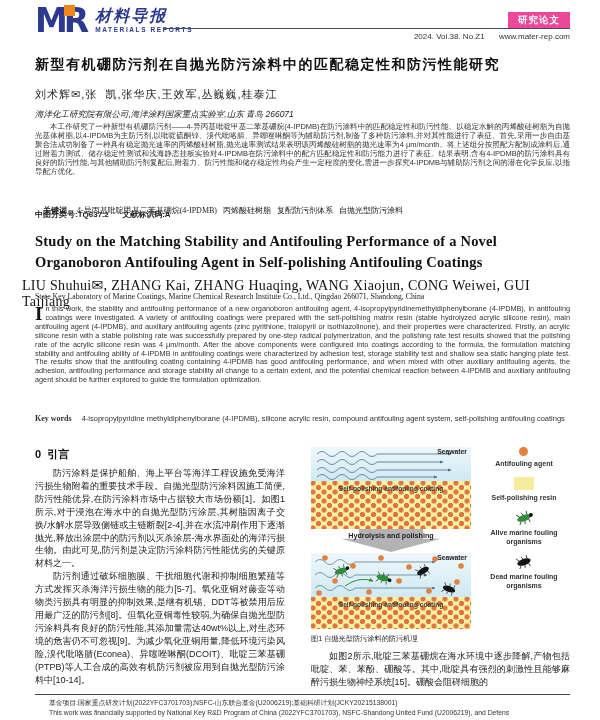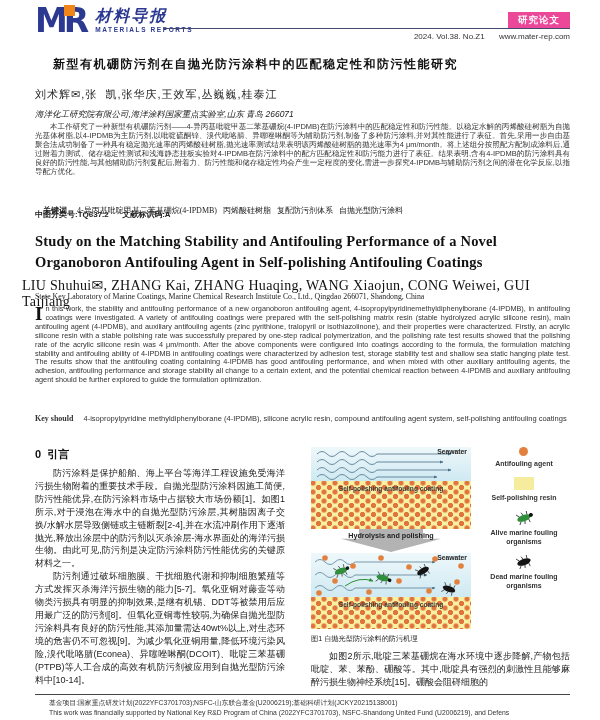--- a/index.html
+++ b/index.html
@@ -19,21 +19,21 @@
   .name-cn { font-family:"DejaVu Serif", serif; font-style:italic; font-weight:700;
              font-size:16px; color:#2b3990; letter-spacing:2px; line-height:18px; }
   .name-en { font-size:6.5px; font-weight:700; color:#2b3990; letter-spacing:1.6px; margin-top:1px; }
   .badge { position:absolute; top:12px; right:0; background:#ec4899; color:#fff;
            font-size:9.5px; font-weight:700; padding:2px 10px; letter-spacing:1px; }
   .hdr-rule { position:absolute; top:28px; left:128px; right:0; border-bottom:1.4px solid #44496e; }
   .issue-line { position:absolute; top:32px; right:0; font-size:8px; color:#333; }
   .issue-line .gap { margin-left:12px; }
   
   .title-cn { position:absolute; top:56px; left:35px; width:535px;
-              font-size:12px; font-weight:700; color:#111; letter-spacing:1.5px;margin-left:18px; }
+              font-size:14px; font-weight:700; color:#111; letter-spacing:1.5px; }
   .authors-cn { position:absolute; top:87px; left:35px; width:535px;
                 font-size:11px; color:#222; letter-spacing:1px; white-space:pre-wrap; }
   .affil-cn { position:absolute; top:109px; left:35px; width:535px; font-size:8.5px; color:#222;font-style:italic; }
   .abstract-cn { position:absolute; top:122px; left:35px; width:535px;
                  font-size:7.5px; line-height:9px; text-align:justify; text-indent:2em; color:#333; }
   .kw-cn { position:absolute; top:196px; left:35px; width:535px; font-size:8px; color:#222; white-space:pre-wrap;font-family:Liberation Serif, serif; }
   .kw-cn .lbl { font-weight:700; margin-right:10px; }
   .clc { position:absolute; top:209px; left:35px; width:535px; font-size:8px; font-weight:700;
          color:#222; white-space:pre-wrap; }
   .title-en { position:absolute; top:231px; left:35px; width:535px;
@@ -120,21 +120,21 @@
   </div>
   <div class="clc">中图分类号:TQ637.2      文献标识码:A</div>
 
   <div class="title-en">Study on the Matching Stability and Antifouling Performance of a Novel Organoboron Antifouling Agent in Self-polishing Antifouling Coatings</div>
   <div class="authors-en">LIU Shuhui✉, ZHANG Kai, ZHANG Huaqing, WANG Xiaojun, CONG Weiwei, GUI Taijiang</div>
   <div class="affil-en">State Key Laboratory of Marine Coatings, Marine Chemical Research Institute Co., Ltd., Qingdao 266071, Shandong, China</div>
   <div class="abstract-en">
     <span class="dropcap">I</span><span>n this work, the stability and antifouling performance of a new organoboron antifouling agent, 4-isopropylpyridinemethyldiphenylborane (4-IPDMB), in antifouling coatings were investigated. A variety of antifouling coatings were prepared with the self-polishing matrix resin (stable hydrolyzed acrylic silicone resin), main antifouling agent (4-IPDMB), and auxiliary antifouling agents (zinc pyrithione, tralopyril or isothiazolinone), and their properties were characterized. Firstly, an acrylic silicone resin with a stable polishing rate was successfully prepared by one-step radical polymerization, and the polishing rate test results showed that the polishing rate of the acrylic silicone resin was 4 μm/month. After the above components were configured into coatings according to the formula, the formulation matching stability and antifouling ability of 4-IPDMB in antifouling coatings were characterized by adhesion test, storage stability test and shallow sea static hanging plate test. The results show that the antifouling coating containing 4-IPDMB has good antifouling performance, and when mixed with other auxiliary antifouling agents, the adhesion, antifouling performance and storage stability all change to a certain extent, and the potential chemical reaction between 4-IPDMB and auxiliary antifouling agent should be further explored to guide the formulation optimization.</span>
   </div>
   <div class="kw-en">
-    <span class="lbl">Key should</span><span>4-isopropylpyridine methyldiphenylborane (4-IPDMB), silicone acrylic resin, compound antifouling agent system, self-polishing antifouling coatings</span>
+    <span class="lbl">Key words</span><span>4-isopropylpyridine methyldiphenylborane (4-IPDMB), silicone acrylic resin, compound antifouling agent system, self-polishing antifouling coatings</span>
   </div>
 
   <div class="cols">
 
     <div class="col">
       <div class="intro-h">0  引言</div>
       <p class="body-para">防污涂料是保护船舶、海上平台等海洋工程设施免受海洋污损生物附着的重要技术手段。自抛光型防污涂料因施工简便,防污性能优异,在防污涂料市场中占据较大市场份额[1]。如图1所示,对于浸泡在海水中的自抛光型防污涂层,其树脂因离子交换/水解水层导致侧链或主链断裂[2-4],并在水流冲刷作用下逐渐抛光,释放出涂层中的防污剂以灭杀涂层-海水界面处的海洋污损生物。由此可见,防污剂是决定防污涂料防污性能优劣的关键原材料之一。</p>
       <p class="body-para">防污剂通过破坏细胞膜、干扰细胞代谢和抑制细胞繁殖等方式发挥灭杀海洋污损生物的能力[5-7]。氧化亚铜对藤壶等动物类污损具有明显的抑制效果,是继有机锡、DDT等被禁用后应用最广泛的防污剂[8]。但氧化亚铜毒性较弱,为确保自抛光型防污涂料具有良好的防污性能,其添加量需达40wt%以上,对生态环境的危害仍不可忽视[9]。为减少氧化亚铜用量,降低环境污染风险,溴代吡咯腈(Econea)、异噻唑啉酮(DCOIT)、吡啶三苯基硼(PTPB)等人工合成的高效有机防污剂被应用到自抛光型防污涂料中[10-14]。</p>
     </div>
 

